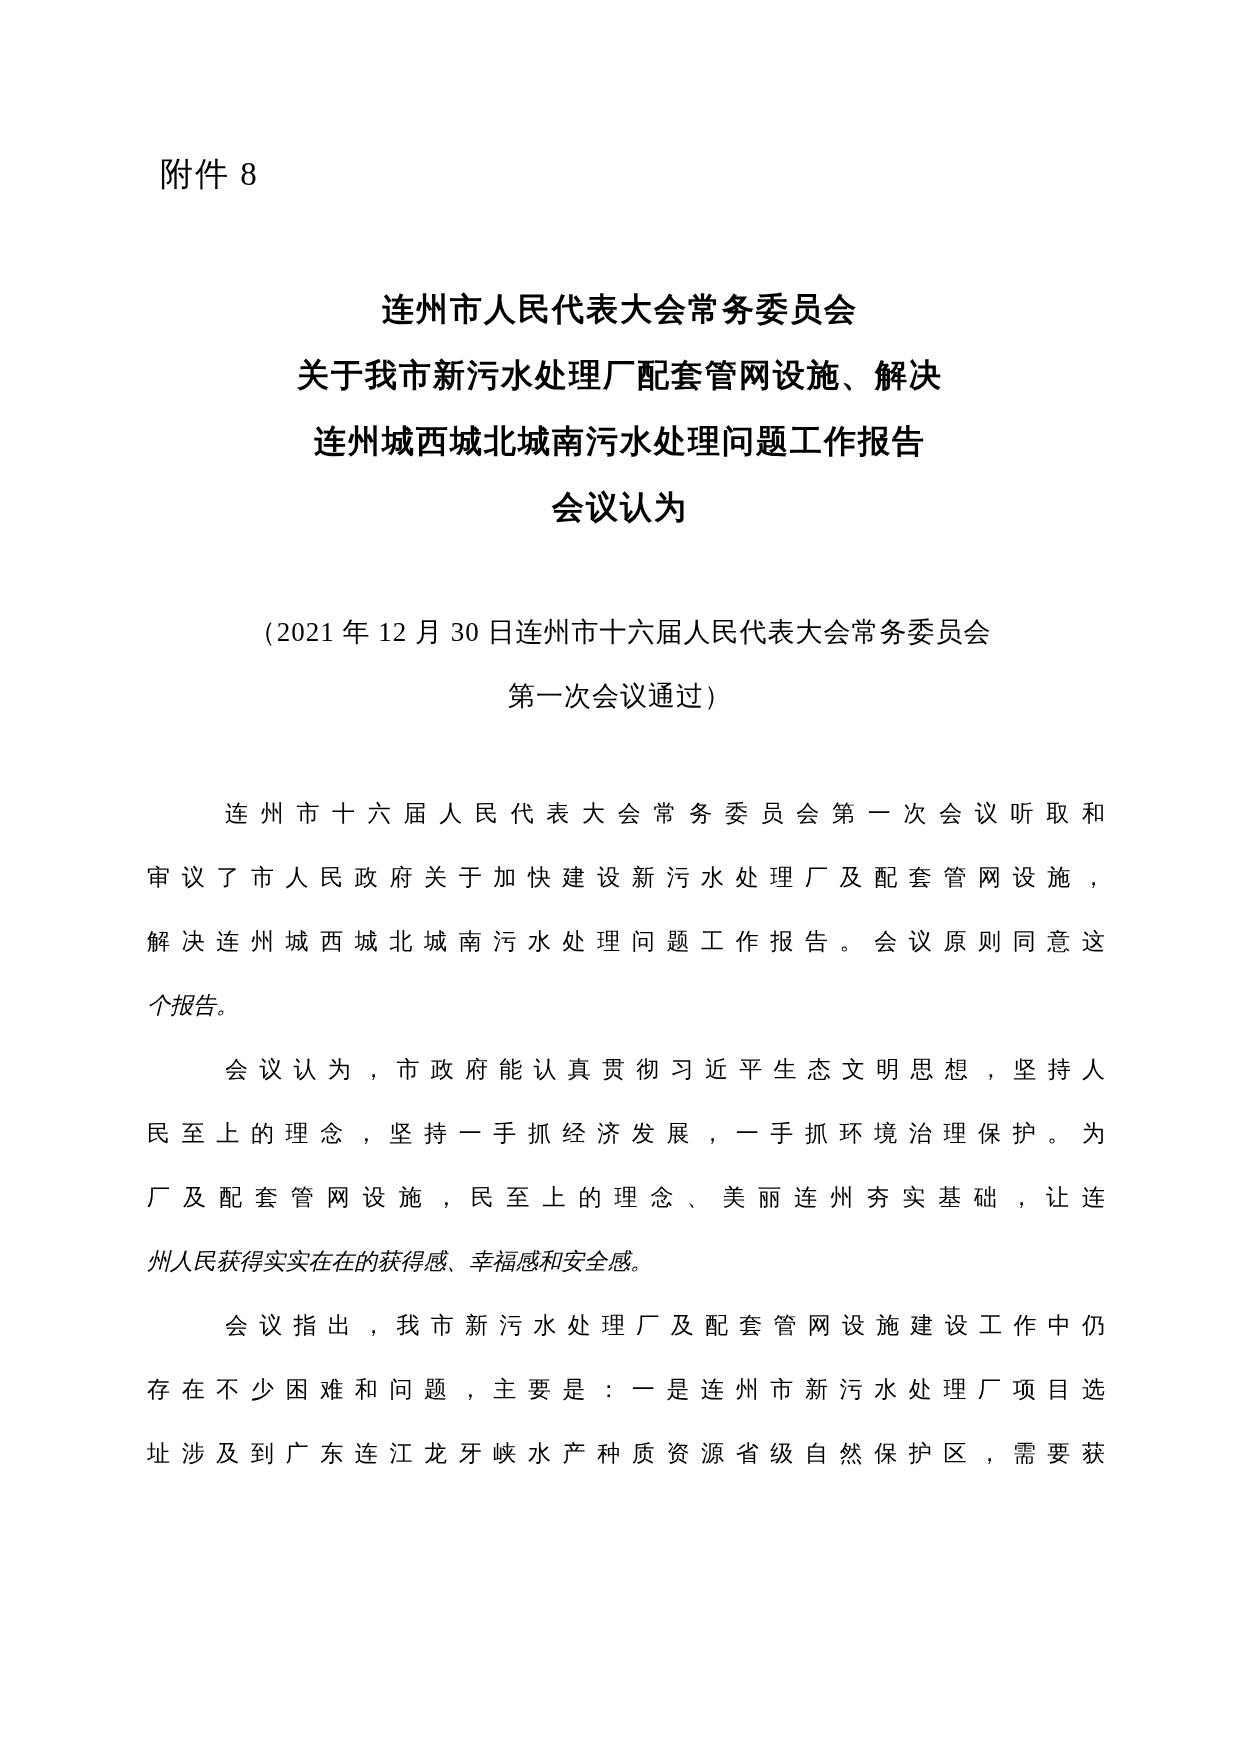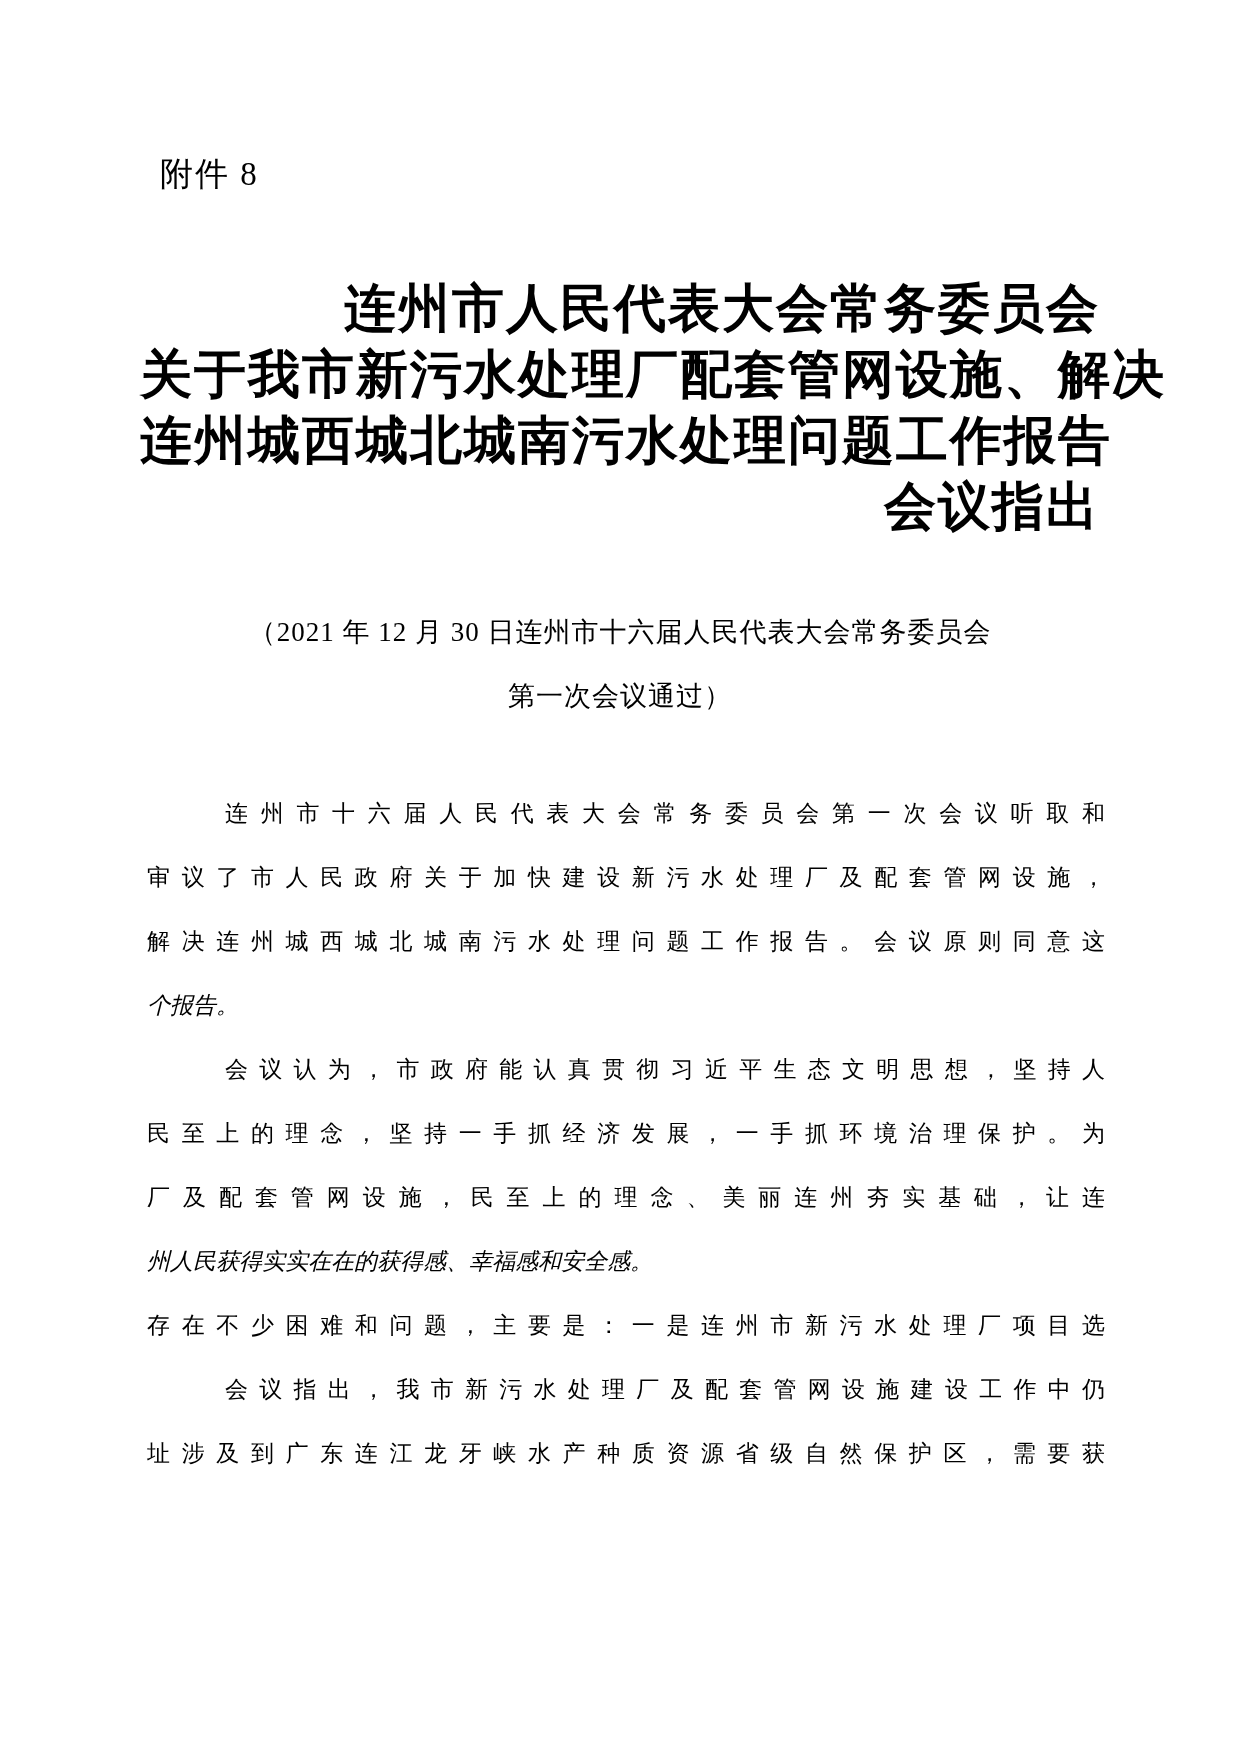--- a/index.html
+++ b/index.html
@@ -27,22 +27,22 @@
   }
   .title-block {
     position: absolute;
     left: 140px;
     top: 276px;
     width: 960px;
   }
   .title-line {
     height: 66px;
     line-height: 66px;
-    text-align: right;
-    font-size: 52px;
+    text-align: center;
+    font-size: 32px;
     font-weight: 700;
     letter-spacing: 2px;
     white-space: nowrap;
   }
   .meta-block {
     position: absolute;
     left: 140px;
     top: 600px;
     width: 960px;
   }
@@ -81,21 +81,21 @@
 </head>
 <body>
 
 <div class="page">
   <div class="attachment">附件 8</div>
 
   <div class="title-block" id="title-block">
       <div class="title-line">连州市人民代表大会常务委员会</div>
       <div class="title-line">关于我市新污水处理厂配套管网设施、解决</div>
       <div class="title-line">连州城西城北城南污水处理问题工作报告</div>
-      <div class="title-line">会议指出</div>
+      <div class="title-line">会议认为</div>
     </div>
 
   <div class="meta-block" id="meta-block">
       <div class="meta-line">（2021 年 12 月 30 日连州市十六届人民代表大会常务委员会</div>
       <div class="meta-line">第一次会议通过）</div>
     </div>
 
   <div class="body-block" id="body-block">
       <div>
         <div class="body-line first">连州市十六届人民代表大会常务委员会第一次会议听取和</div>
@@ -103,18 +103,18 @@
         <div class="body-line">解决连州城西城北城南污水处理问题工作报告。会议原则同意这</div>
         <div class="body-line short">个报告。</div>
       </div>
       <div>
         <div class="body-line first">会议认为，市政府能认真贯彻习近平生态文明思想，坚持人</div>
         <div class="body-line">民至上的理念，坚持一手抓经济发展，一手抓环境治理保护。为</div>
         <div class="body-line">厂及配套管网设施，民至上的理念、美丽连州夯实基础，让连</div>
         <div class="body-line short">州人民获得实实在在的获得感、幸福感和安全感。</div>
       </div>
       <div>
+        <div class="body-line first">会议指出，我市新污水处理厂及配套管网设施建设工作中仍</div>
         <div class="body-line">存在不少困难和问题，主要是：一是连州市新污水处理厂项目选</div>
-        <div class="body-line first">会议指出，我市新污水处理厂及配套管网设施建设工作中仍</div>
         <div class="body-line">址涉及到广东连江龙牙峡水产种质资源省级自然保护区，需要获</div>
       </div>
     </div>
 </div>
 
 </body></html>

